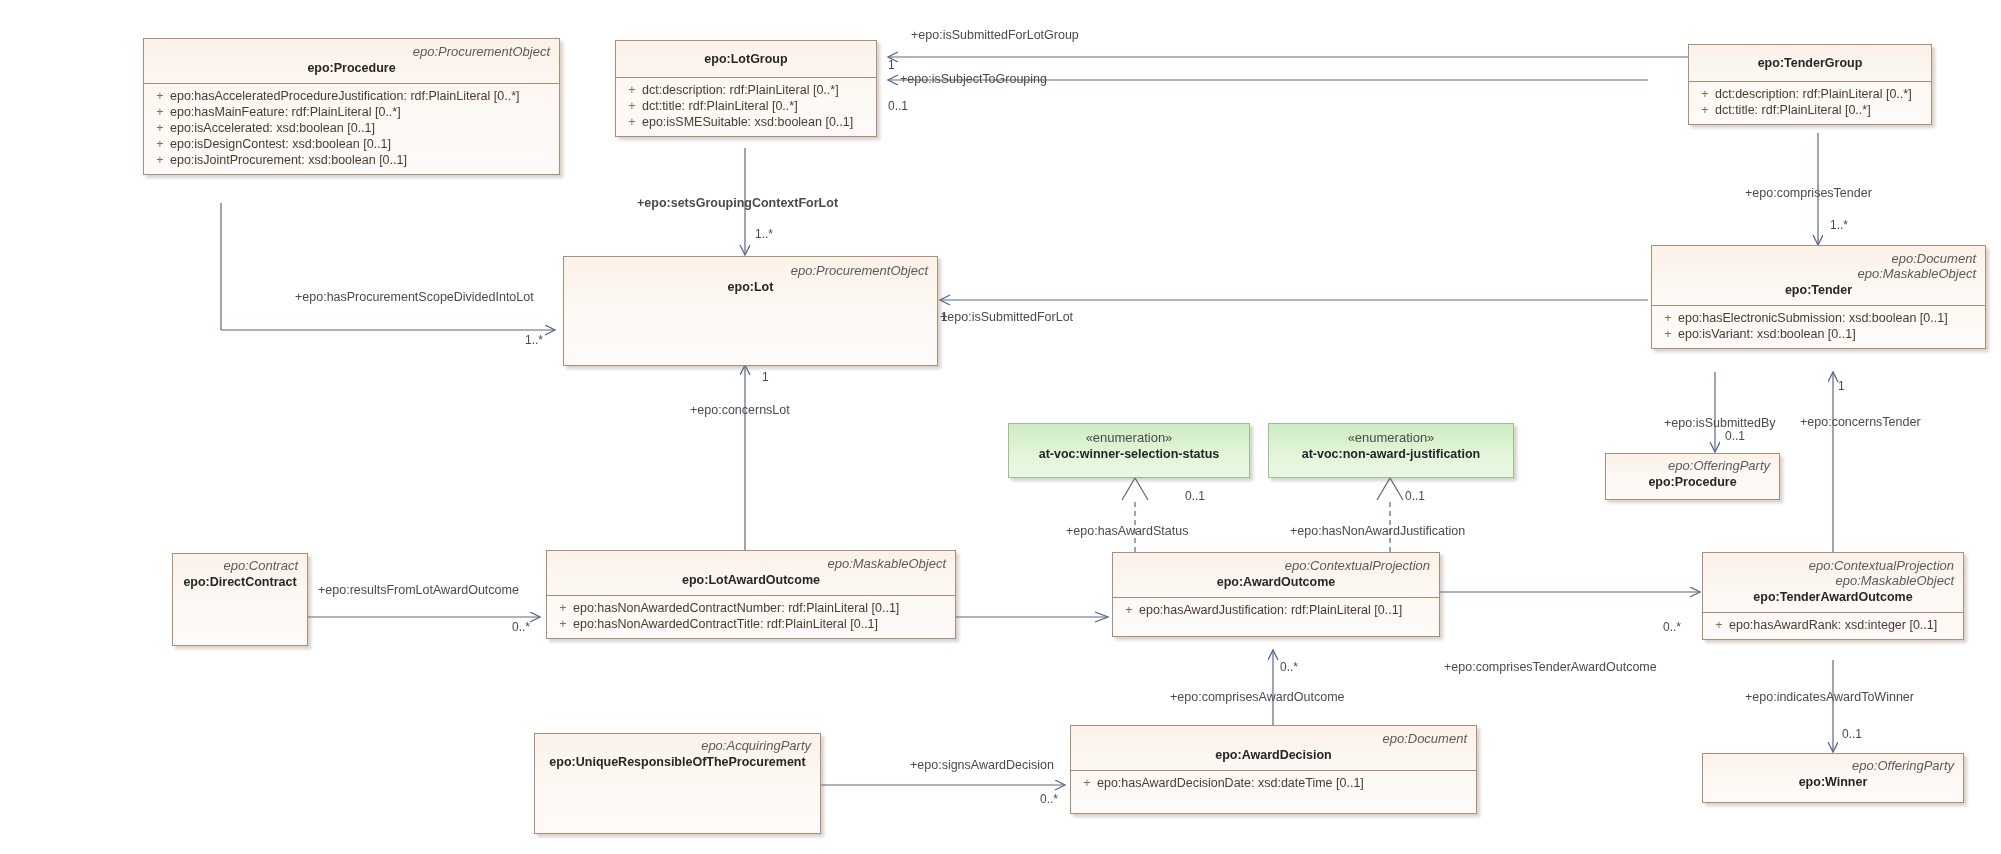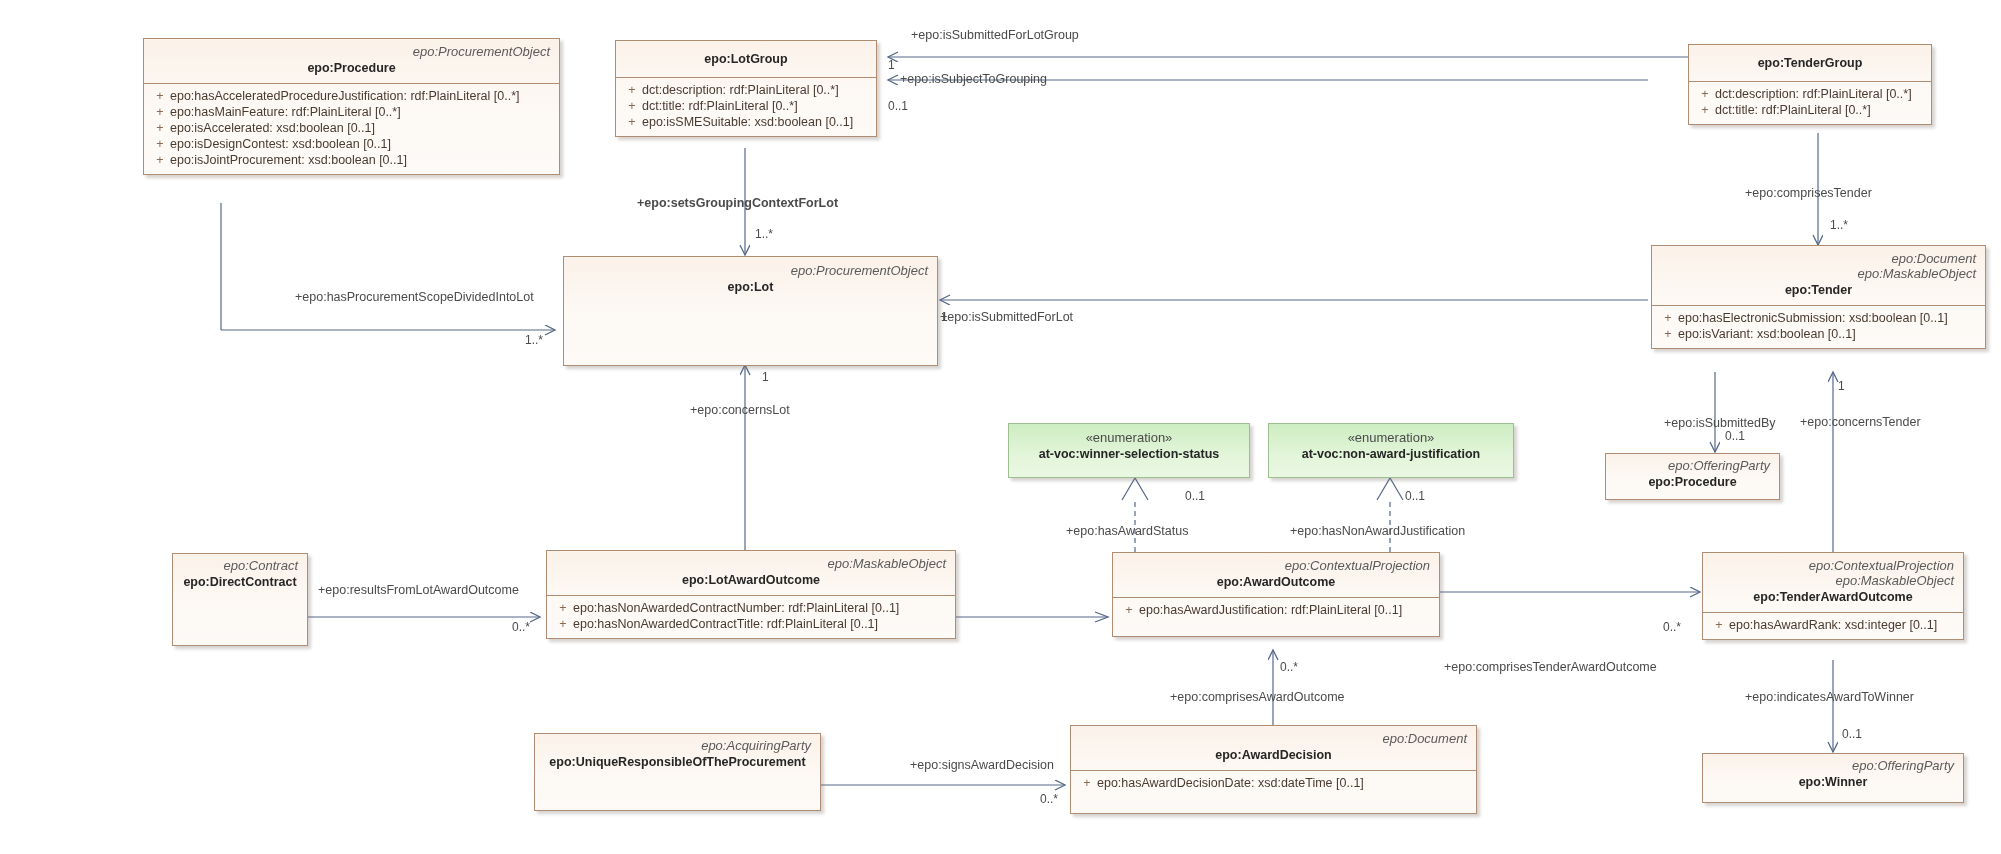--- a/index.html
+++ b/index.html
@@ -286,21 +286,21 @@
       <span class="stereo">epo:ContextualProjection</span>
       <span class="stereo">epo:MaskableObject</span>
       <span class="cname">epo:TenderAwardOutcome</span>
     </div>
     <div class="divider"></div>
     <div class="attrs">
       <span class="attr"><span class="plus">+</span><span>epo:hasAwardRank: xsd:integer [0..1]</span></span>
     </div>
   </div>
 
-  <div class="uml" style="left:534px; top:733px; width:287px; height:78px;">
+  <div class="uml" style="left:534px; top:733px; width:287px; height:101px;">
     <div class="head" style="padding-top:4px;">
       <span class="stereo">epo:AcquiringParty</span>
       <span class="cname">epo:UniqueResponsibleOfTheProcurement</span>
     </div>
   </div>
 
   <div class="uml" style="left:1070px; top:725px; width:407px;">
     <div class="head" style="padding-top:5px;">
       <span class="stereo">epo:Document</span>
       <span class="cname">epo:AwardDecision</span>

